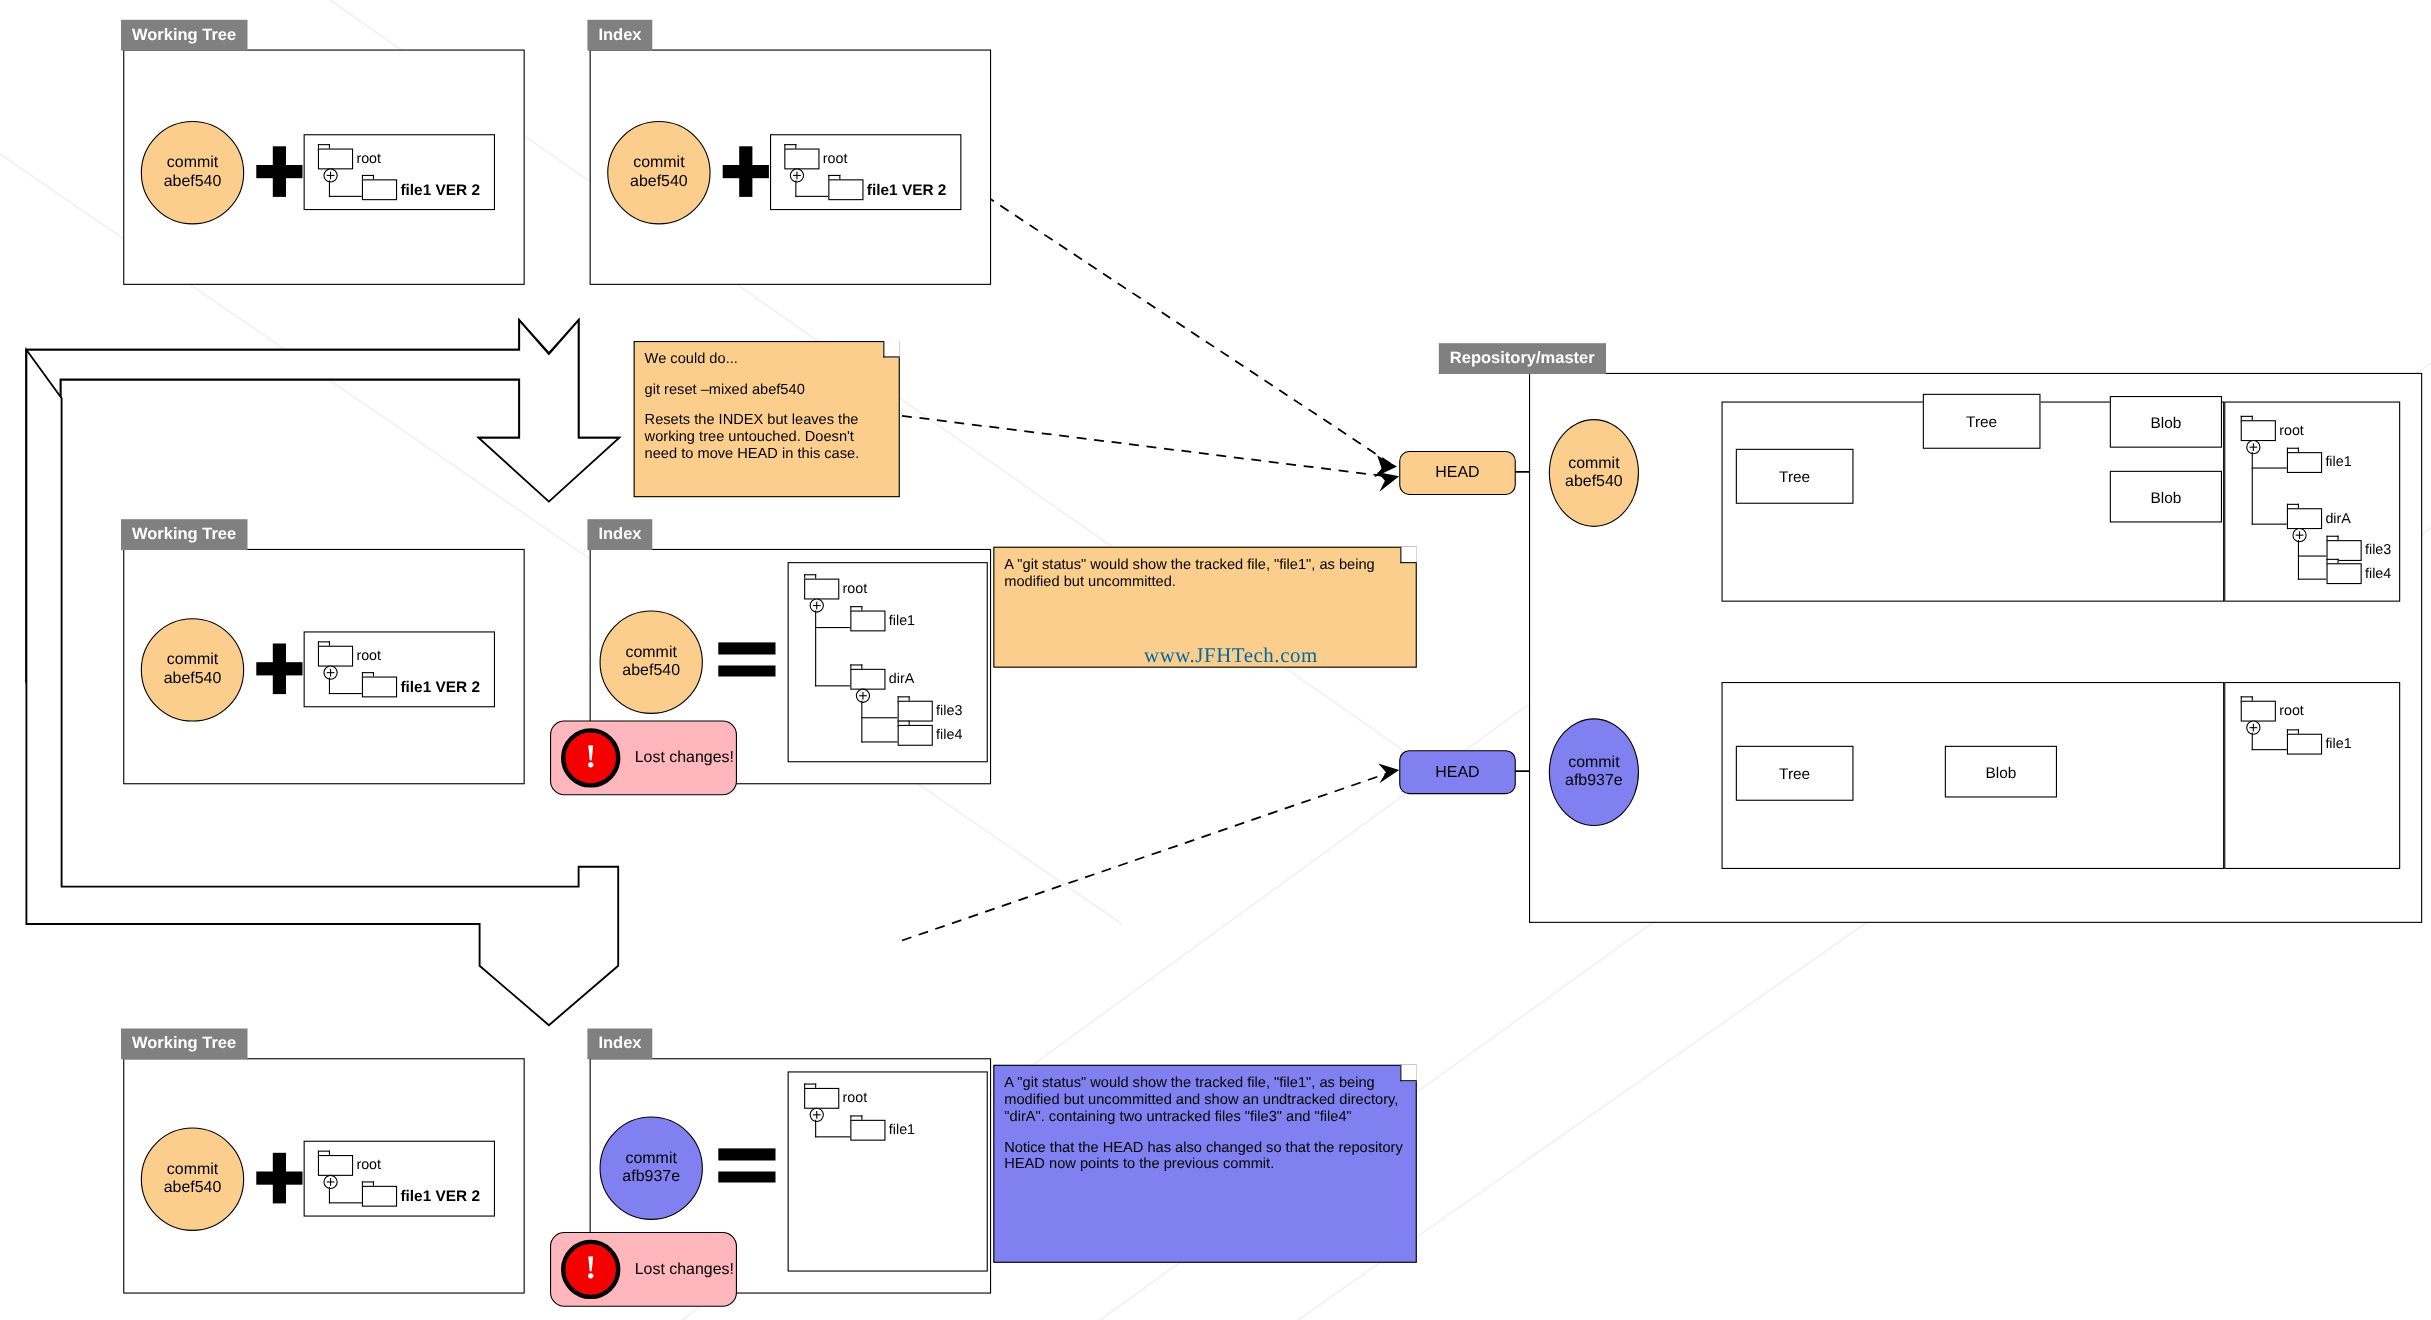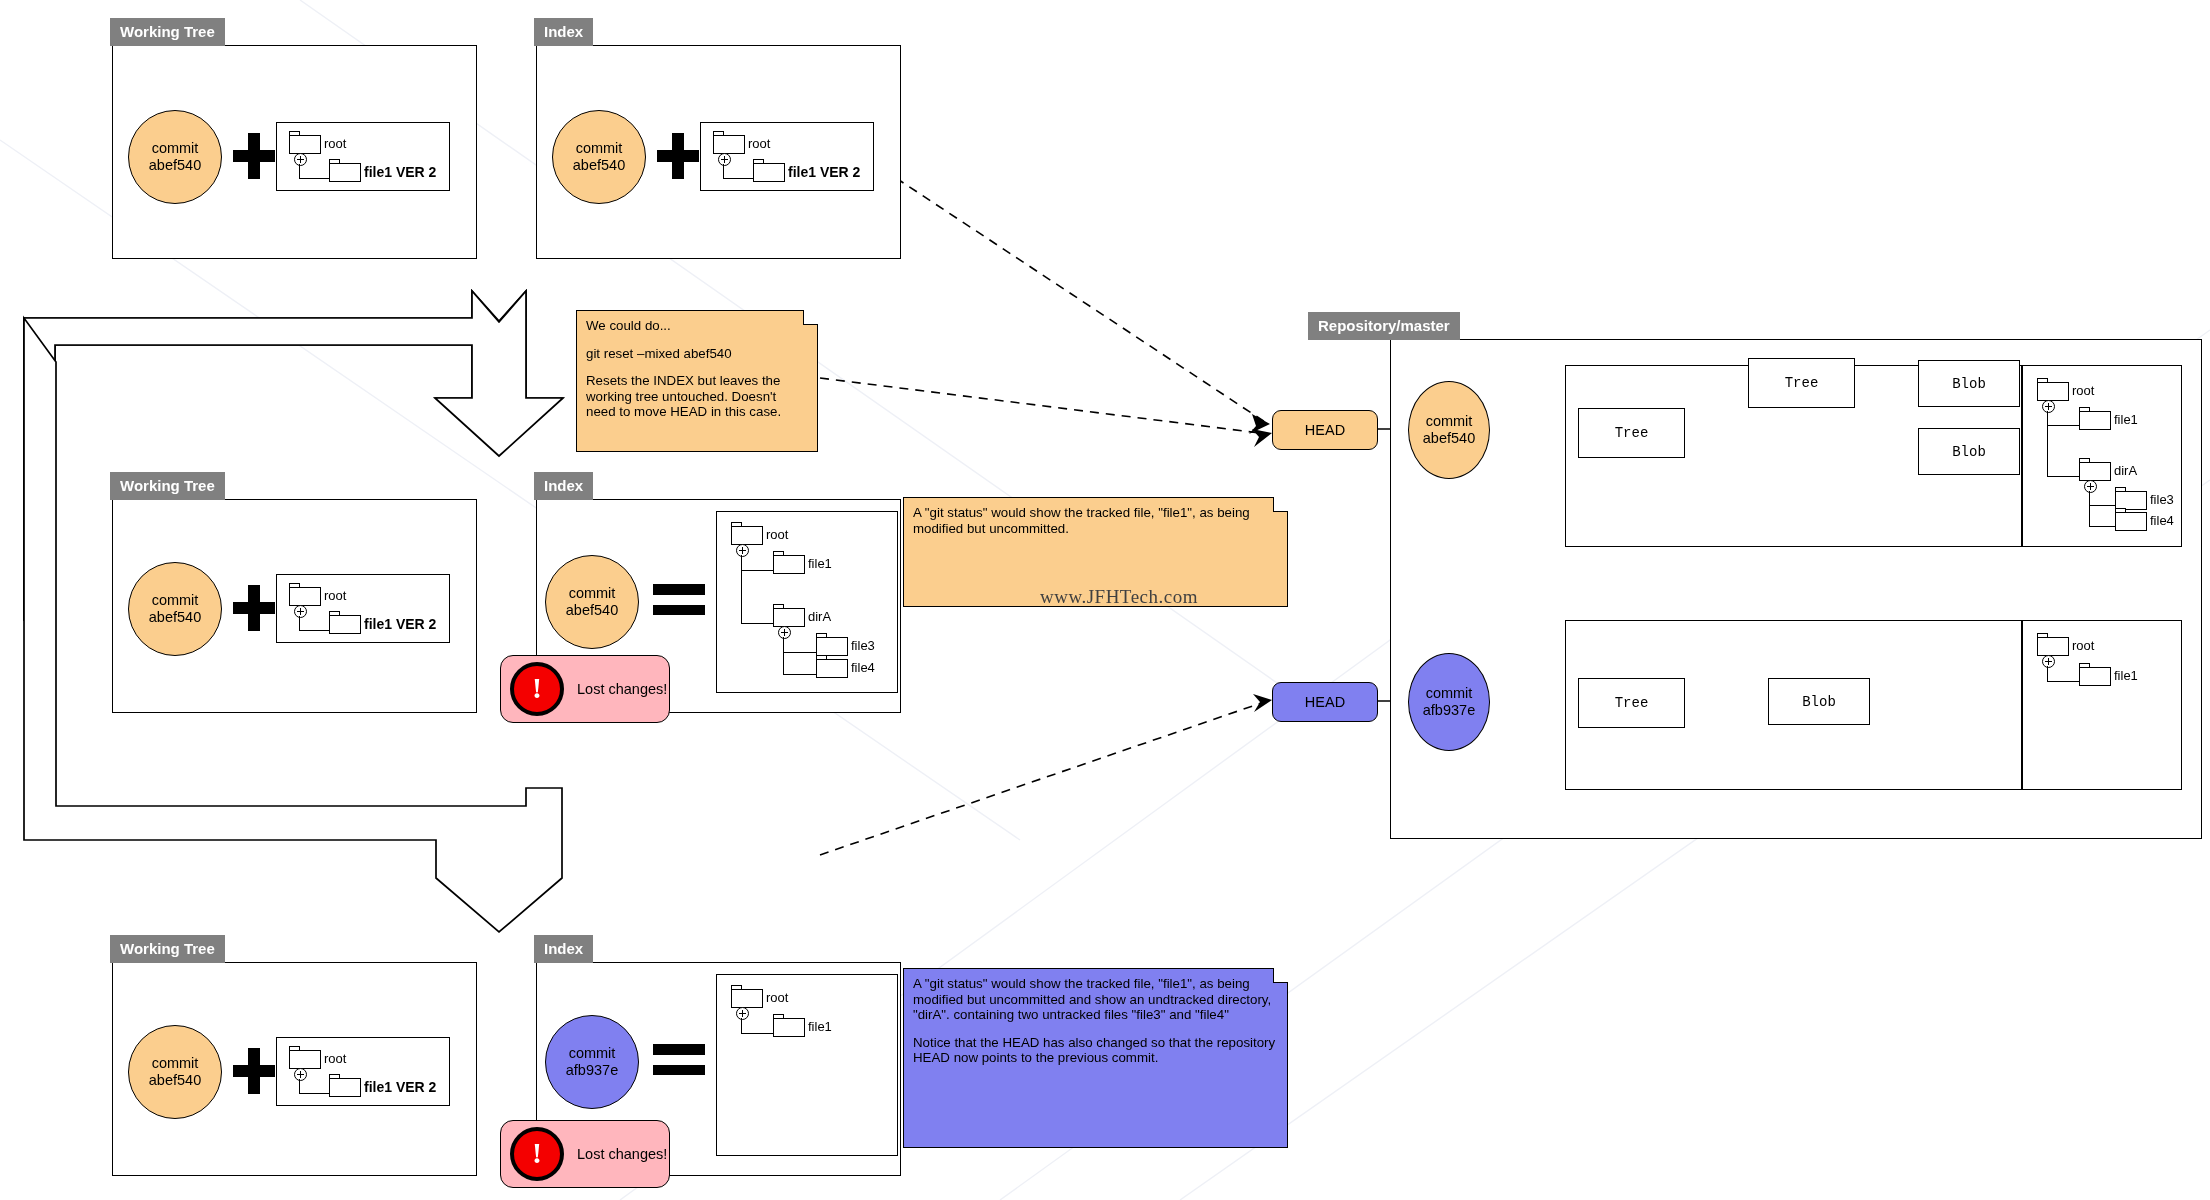--- a/index.html
+++ b/index.html
@@ -75,24 +75,24 @@
   
   .head{
     position:absolute;border:1.5px solid #000;border-radius:9px;
     display:flex;align-items:center;justify-content:center;font-size:14.5px;color:#000;z-index:5;
   }
   .head.orange{background:#fbce8e;}
   .head.blue{background:#8080f0;}
 
   
   .objbox{position:absolute;border:1.4px solid #000;background:#fff;
-    display:flex;align-items:center;justify-content:center;font-size:14px;color:#000;z-index:4;font-family:Liberation Mono, monospace;}
+    display:flex;align-items:center;justify-content:center;font-size:14px;color:#000;z-index:4;}
   .subframe{position:absolute;border:1.4px solid #000;background:#fff;z-index:3;}
 
-  .wm{position:absolute;color:#404040;font-family:"Liberation Serif",serif;
+  .wm{position:absolute;color:#0369a1;font-family:"Liberation Serif",serif;
       font-size:19px;letter-spacing:.5px;z-index:8;white-space:nowrap;}
 </style>
 </head>
 <body>
 
 <div id="stage">
 
   <svg class="layer">
 
     <g stroke="#eef0f6" stroke-width="1.4" fill="none">

